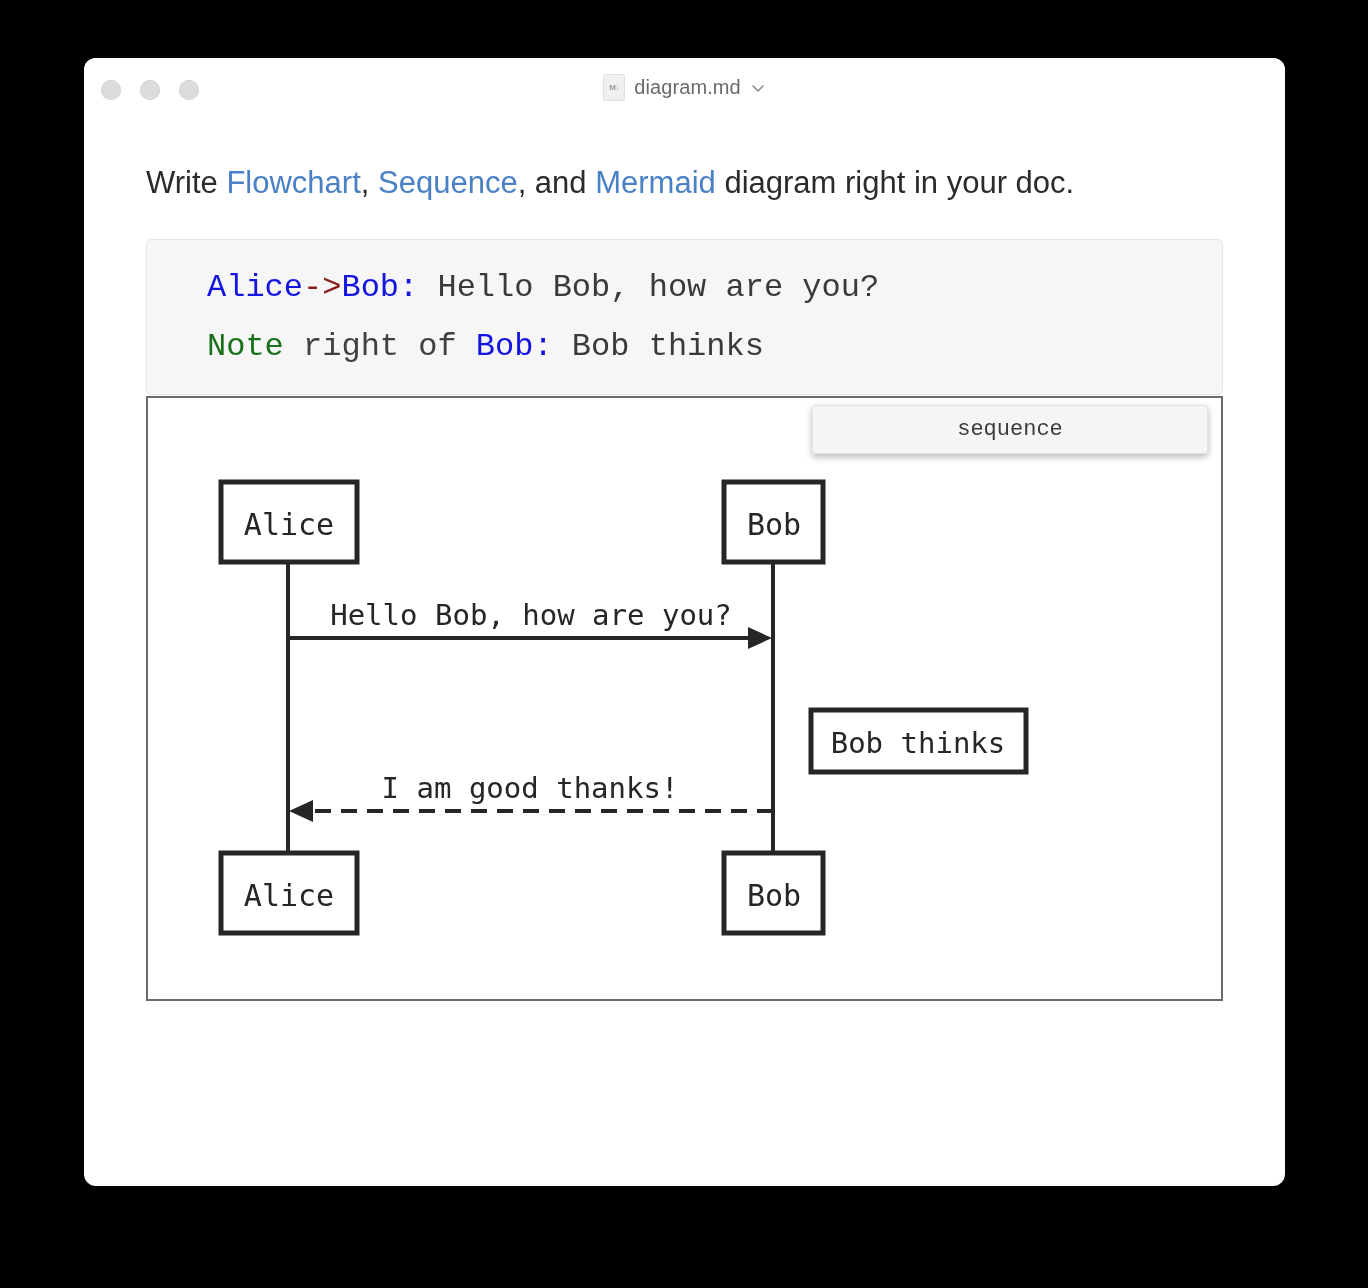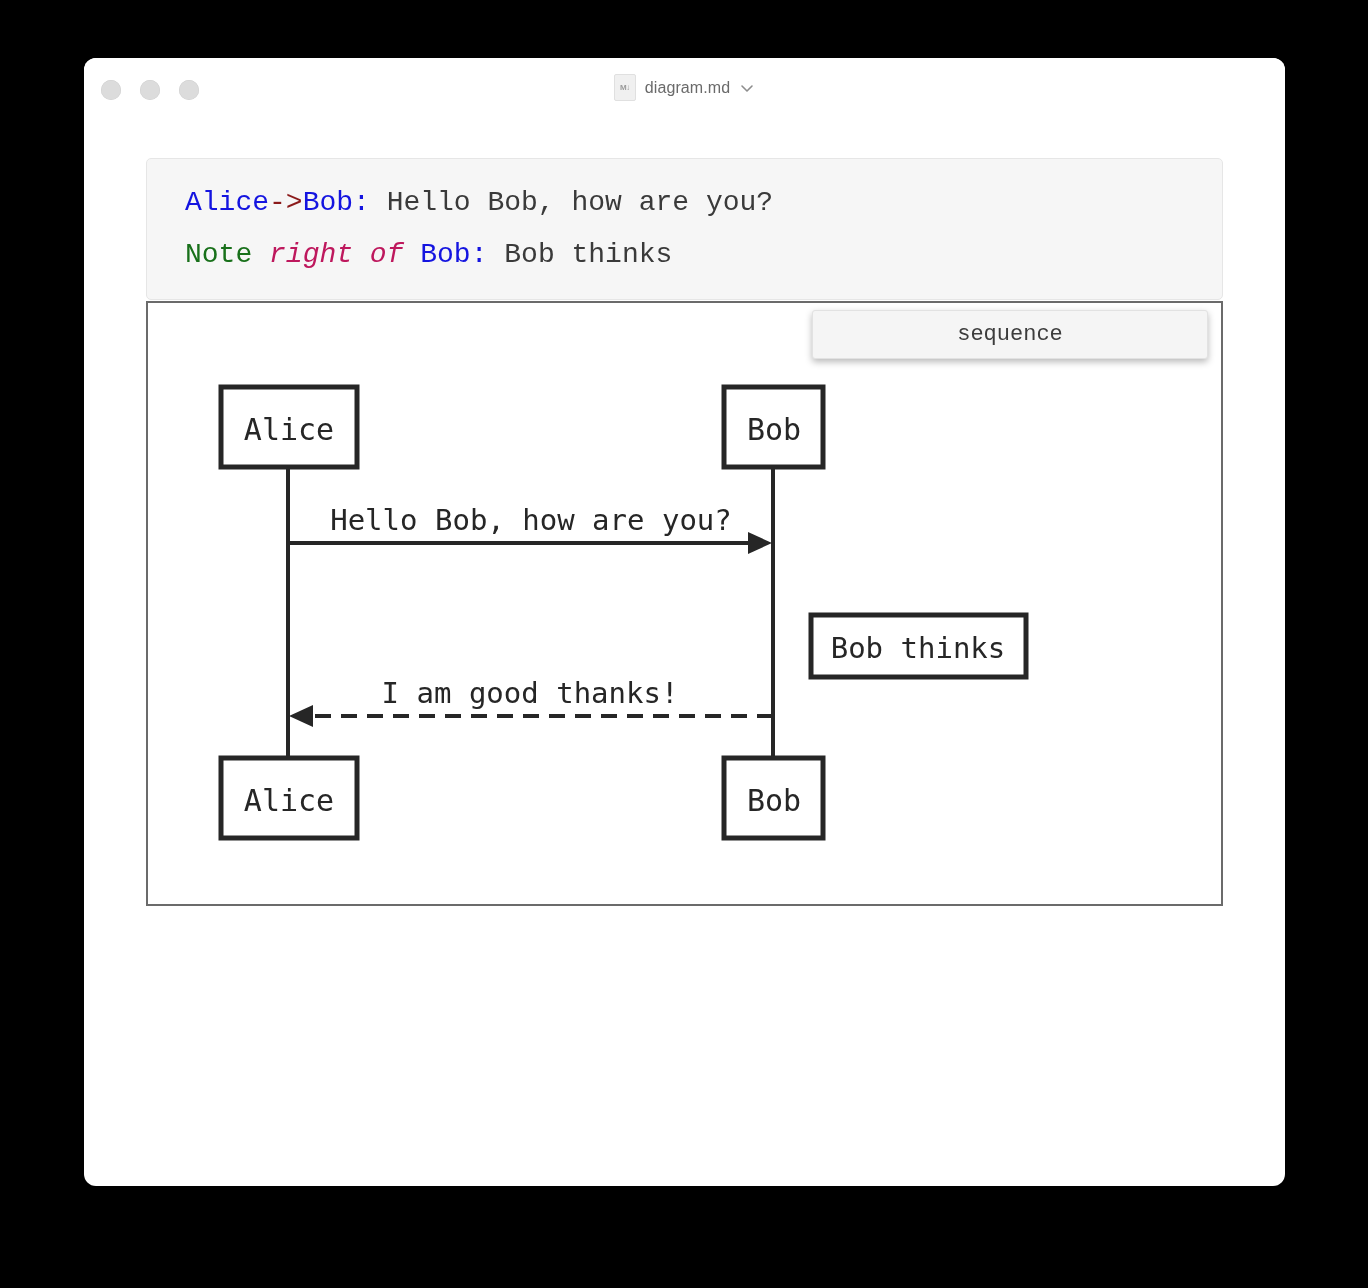--- a/index.html
+++ b/index.html
@@ -67,21 +67,21 @@
     display: flex;
     align-items: center;
     justify-content: center;
     font-size: 8px;
     font-weight: bold;
     color: #9a9a9a;
     letter-spacing: -0.5px;
     font-family: "Liberation Sans", sans-serif;
   }
   .title-text {
-    font-size: 16px;
+    font-size: 20px;
     color: #6a6a6a;
     font-family: "Liberation Sans", sans-serif;
     letter-spacing: 0.1px;
   }
   .chevron {
     width: 16px;
     height: 16px;
     display: block;
     color: #8d8d8d;
   }
@@ -104,30 +104,30 @@
   .heading .lnk {
     color: #4a81c4;
   }
 
   
   .codeblock {
     margin-top: 36px;
     background: #f6f6f6;
     border: 1px solid #e6e6e6;
     border-radius: 5px;
-    padding: 18px 0 18px 38px;
+    padding: 18px 0 18px 60px;
     font-family: "Liberation Mono", "DejaVu Sans Mono", monospace;
-    font-size: 28px;
+    font-size: 32px;
     line-height: 1.85;
     color: #333333;
   }
   .tok-actor  { color: #1414e0; }
   .tok-arrow  { color: #8b1a1a; }
   .tok-kw     { color: #18701a; text-align: center; }
-  .tok-mod    { color: #be185d; font-style: italic; }
+  .tok-mod    { color: #404040; }
   .tok-text   { color: #3a3a3a; }
 
   
   .diagram-box {
     position: relative;
     margin-top: 1px;
     border: 2px solid #6b6b6b;
     background: #ffffff;
     height: 605px;
     box-sizing: border-box;
@@ -195,20 +195,23 @@
       <div class="md-icon">M↓</div>
       <div class="title-text">diagram.md</div>
       <svg class="chevron" viewBox="0 0 16 16">
         <path d="M3 6 L8 11 L13 6" fill="none" stroke="currentColor" stroke-width="1.6" stroke-linecap="round" stroke-linejoin="round"></path>
       </svg>
     </div>
   </div>
 
   <div class="doc">
 
+    <div class="heading">
+      <span>Write </span><span class="lnk">Flowchart</span><span>, </span><span class="lnk">Sequence</span><span>, and </span><span class="lnk">Mermaid</span><span> diagram right in your doc.</span>
+    </div>
 
     <div class="codeblock">
       <div>
         <span class="tok-actor">Alice</span><span class="tok-arrow">-&gt;</span><span class="tok-actor">Bob:</span><span class="tok-text"> Hello Bob, how are you?</span>
       </div>
       <div>
         <span class="tok-kw">Note</span><span class="tok-mod"> right of </span><span class="tok-actor">Bob:</span><span class="tok-text"> Bob thinks</span>
       </div>
     </div>
 

